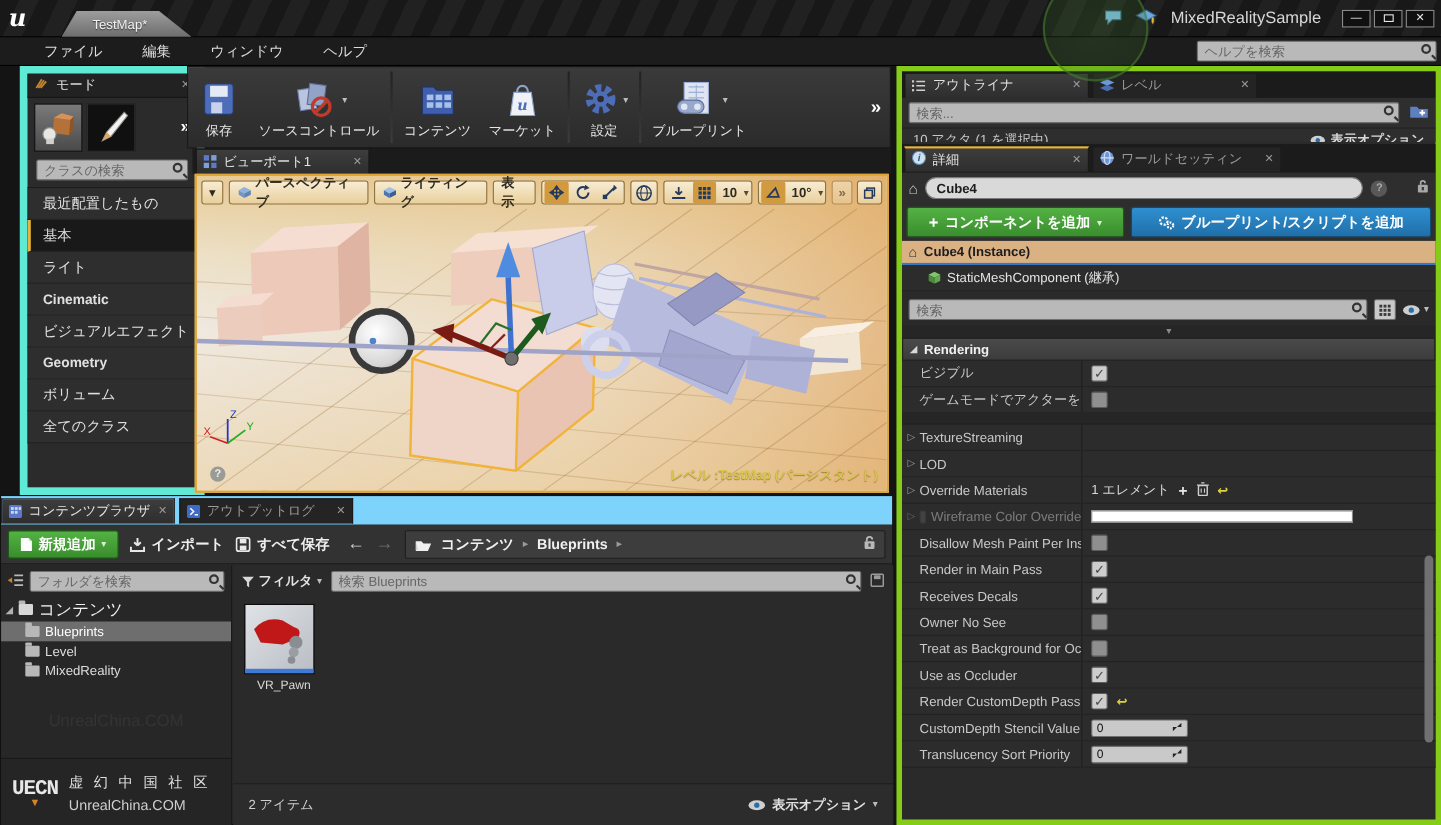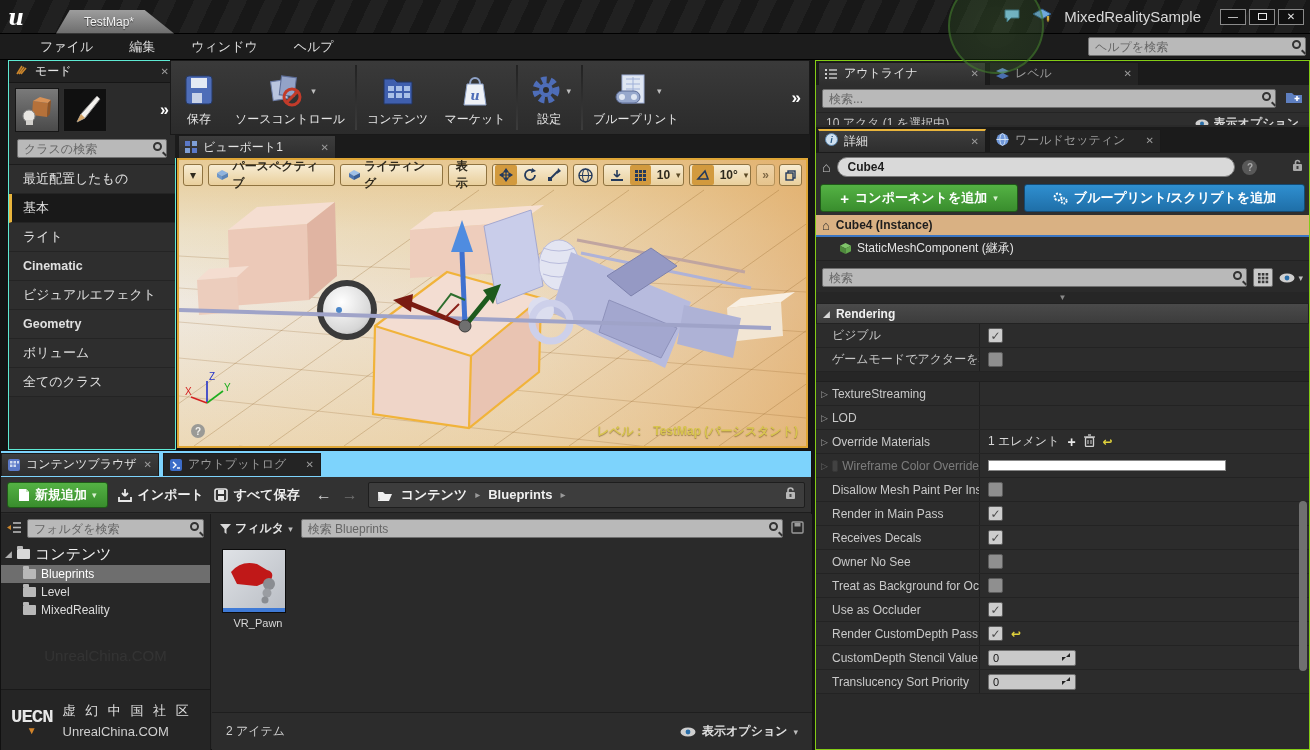--- a/index.html
+++ b/index.html
@@ -22,21 +22,21 @@
     font-size:12px;padding:0 20px 0 6px;font-family:inherit;width:100%}
   .srch::placeholder{color:#666}
   .lens{position:absolute;right:5px;top:3px;width:9px;height:9px;border:2px solid #333;border-radius:50%}
   .lens::after{content:"";position:absolute;width:5px;height:2px;background:#333;transform:rotate(45deg);left:7px;top:9px}
   
   .ptab{height:23px;background:linear-gradient(#3d3d3d,#2e2e2e);border:1px solid #1a1a1a;border-bottom:none;
     display:flex;align-items:center;padding:0 6px;gap:6px;font-size:12px;color:#e4e4e4}
   .ptab.inactive{background:#242424;color:#9a9a9a}
   .xbtn{color:#9a9a9a;font-size:10px;margin-left:auto}
   
-  #modes{left:8px;top:60px;width:168px;height:390px;background:#2b2b2b;border:1px solid #5eead4}
+  #modes{left:18px;top:60px;width:168px;height:390px;background:#2b2b2b;border:7px solid #5eead4}
   .modetile{width:44px;height:44px;border:1px solid #161616;display:flex;align-items:center;justify-content:center}
   .modelist-item{height:29px;display:flex;align-items:center;padding-left:14px;color:#e0e0e0;font-size:13px;
     border-bottom:1px solid #242424;background:#2e2e2e}
   .modelist-item.sel{background:#191919;border-left:3px solid #e8b43c;padding-left:11px}
   .modelist-item.en{font-weight:bold;font-size:12.5px}
   
   #maintoolbar{left:170px;top:60px;width:640px;height:75px;background:linear-gradient(#3a3a3a,#2b2b2b);
     border:1px solid #191919;display:flex;align-items:stretch}
   .tbtn{display:flex;flex-direction:column;align-items:center;justify-content:flex-end;padding:4px 8px 6px;gap:2px;color:#e6e6e6;font-size:12px}
   .tsep{width:2px;margin:4px 2px;background:linear-gradient(#222,#3c3c3c)}
@@ -56,21 +56,21 @@
     font-weight:bold;display:inline-flex;align-items:center;gap:5px;padding:0 10px;font-size:13px}
   .crumbbar{background:#3d3d3d;border:1px solid #1e1e1e;border-radius:2px;display:flex;align-items:center;gap:8px;padding:0 8px;color:#f0f0f0;font-weight:bold;font-size:13px}
   .treerow{height:18px;display:flex;align-items:center;gap:5px;padding-left:22px;font-size:12px;color:#dcdcdc}
   .treerow.sel{background:#6e6e6e;color:#fff}
   .foldericon{width:13px;height:10px;background:#b8b8b8;border-radius:1px;position:relative;flex:0 0 auto}
   .foldericon::before{content:"";position:absolute;top:-3px;left:0;width:6px;height:3px;background:#b8b8b8;border-radius:1px 1px 0 0}
   .thumb{width:64px;height:64px;border:1px solid #0c0c0c;position:relative}
   .thumbbar{position:absolute;left:0;bottom:0;width:100%;height:4px;background:#3f7ad6}
   .assetlabel{width:72px;text-align:center;font-size:11px;color:#d8d8d8;margin-top:4px}
   
-  #right{left:815px;top:60px;width:495px;height:690px;background:#2a2a2a;border:1px solid #84cc16}
+  #right{left:815px;top:60px;width:495px;height:690px;background:#2a2a2a;border:5px solid #84cc16}
   .chk{width:15px;height:15px;background:#8f8f8f;border:1px solid #5c5c5c;border-radius:2px;
     display:inline-flex;align-items:center;justify-content:center}
   .chk.on{background:#cdcdcd}
   .chk .tk{color:#4a4a4a;font-size:12px;font-weight:bold;line-height:1}
   .chk.dim{opacity:.45}
   .prow{height:24px;display:flex;align-items:center;border-bottom:1px solid #232323;background:#2c2c2c}
   .plab{width:163px;display:flex;align-items:center;gap:4px;padding-left:16px;color:#c9c9c9;
     white-space:nowrap;overflow:hidden;flex:0 0 auto;height:100%}
   .plab.exp{padding-left:5px}
   .expico{color:#9d9d9d;font-size:9px;flex:0 0 auto}
@@ -454,21 +454,21 @@
       <line x1="22" y1="32" x2="38" y2="20" stroke="#1fae1f" stroke-width="1.6"></line>
       <line x1="22" y1="32" x2="6" y2="26" stroke="#d42020" stroke-width="1.6"></line>
       <text x="24" y="9" font-size="10" fill="#2433c8">Z</text>
       <text x="39" y="20" font-size="10" fill="#1fae1f">Y</text>
       <text x="0" y="24" font-size="10" fill="#d42020">X</text>
     </svg>
   </div>
   <div style="position:absolute;left:12px;bottom:8px;width:14px;height:14px;border-radius:50%;background:#9a9a96;
               color:#f0efec;display:flex;align-items:center;justify-content:center;font-size:10px;font-weight:bold">?</div>
 
-  <div class="flex" style="position:absolute;right:8px;bottom:6px;gap:12px;font-size:12px;font-weight:bold;color:#d8c54e;text-shadow:0 1px 1px rgba(90,60,10,.5)">
+  <div class="flex" style="position:absolute;right:8px;bottom:6px;gap:0;font-size:12px;font-weight:bold;color:#d8c54e;text-shadow:0 1px 1px rgba(90,60,10,.5)">
     <span>レベル :</span>
     <span>TestMap (パーシスタント)</span>
   </div>
 </div>
 
 <div class="abs" id="cb">
   <div class="flex" style="height:26px;background:#7dd3fc;padding-left:0;gap:4px">
     <div class="ptab" style="width:158px">
       <svg width="12" height="12">
           <rect width="12" height="12" rx="2" fill="#5b79c8"></rect>

